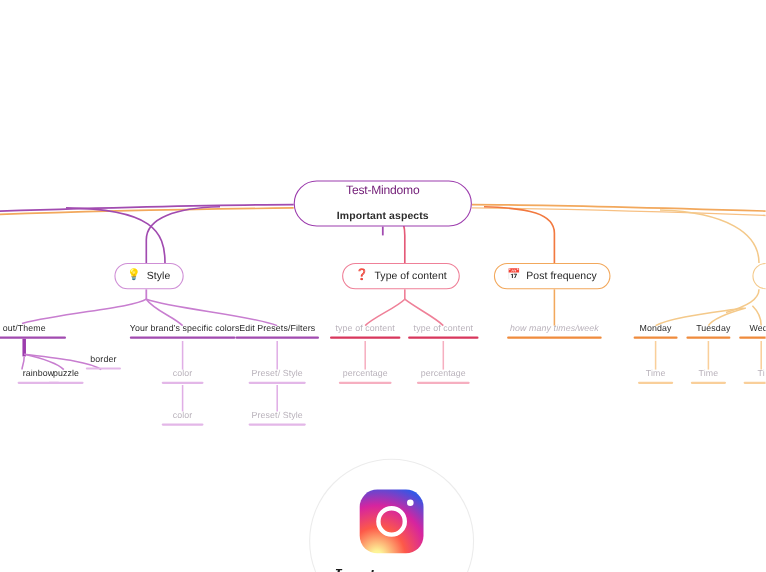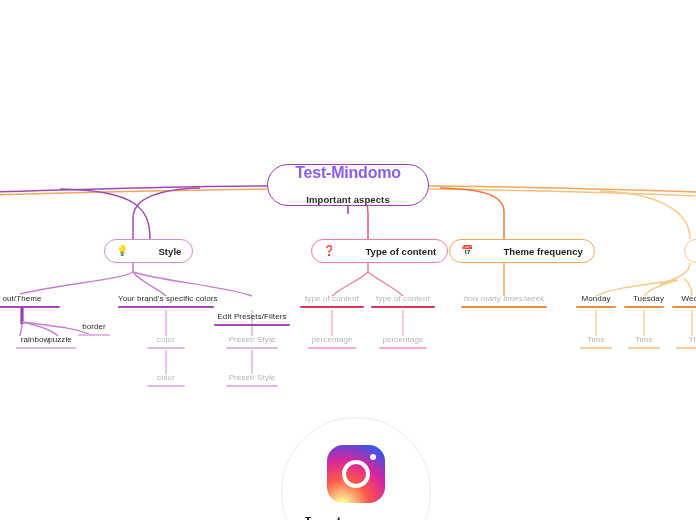--- a/index.html
+++ b/index.html
@@ -27,23 +27,23 @@
     width: 162px; height: 42px;
     box-sizing: border-box;
     border: 1.6px solid #9c3cad;
     border-radius: 22px;
     background: #ffffff;
     display: flex; flex-direction: column;
     align-items: center; justify-content: center;
     z-index: 6;
   }
   .root-title {
-    color: #8b5cf6;
-    font-size: 16px;
-    font-weight: bold;
+    color: #701a75;
+    font-size: 11px;
+    font-weight: normal;
     line-height: 1.05;
     letter-spacing: -0.2px;
   }
   .root-sub {
     color: #2b2b2b;
     font-size: 9.5px;
     font-weight: bold;
     margin-top: 12px;
     letter-spacing: 0.1px;
   }
@@ -59,23 +59,22 @@
     display: flex; align-items: center;
     justify-content: center;
     gap: 5px;
     padding: 0 11px;
     z-index: 6;
     white-space: nowrap;
   }
   .pill .lbl {
     font-size: 9.5px;
     color: #1f1f1f;
-    font-weight: bold;
+    font-weight: normal;
     letter-spacing: 0.05px;
-    margin-left: 25px;
   }
   .pill .emoji { font-size: 10px; line-height: 1; display:block; }
   .pill.pink   { border-color: #ef8098; }
   .pill.orange { border-color: #f2a85c; }
 
   
   .pill.clipped {
     border-color: #f4c98a;
   }
 
@@ -225,36 +224,36 @@
     <span class="lbl">Style</span>
   </div>
 
   <div class="pill pink" style="left:311px; top:239px;">
     <span class="emoji">❓</span>
     <span class="lbl">Type of content</span>
   </div>
 
   <div class="pill orange" style="left:449px; top:239px;">
     <span class="emoji">📅</span>
-    <span class="lbl">Theme frequency</span>
+    <span class="lbl">Post frequency</span>
   </div>
 
   <div class="pill clipped" style="left:684px; top:239px; width:40px;"></div>
 
   <div class="u-node purple" style="left:-16px; top:294px; width:76px;">
     <span class="txt">out/Theme</span>
     <span class="bar"></span>
   </div>
 
   <div class="u-node purple" style="left:118px; top:294px; width:96px;">
     <span class="txt">Your brand's specific colors</span>
     <span class="bar"></span>
   </div>
 
-  <div class="u-node purple" style="left:214px; top:312px; width:76px;">
+  <div class="u-node purple" style="left:214px; top:294px; width:76px;">
     <span class="txt">Edit Presets/Filters</span>
     <span class="bar"></span>
   </div>
 
   <div class="u-node purple-l" style="left:16px; top:335px; width:38px;">
     <span class="txt">rainbow</span>
     <span class="bar"></span>
   </div>
   <div class="u-node purple-l" style="left:44px; top:335px; width:32px;">
     <span class="txt">puzzle</span>

